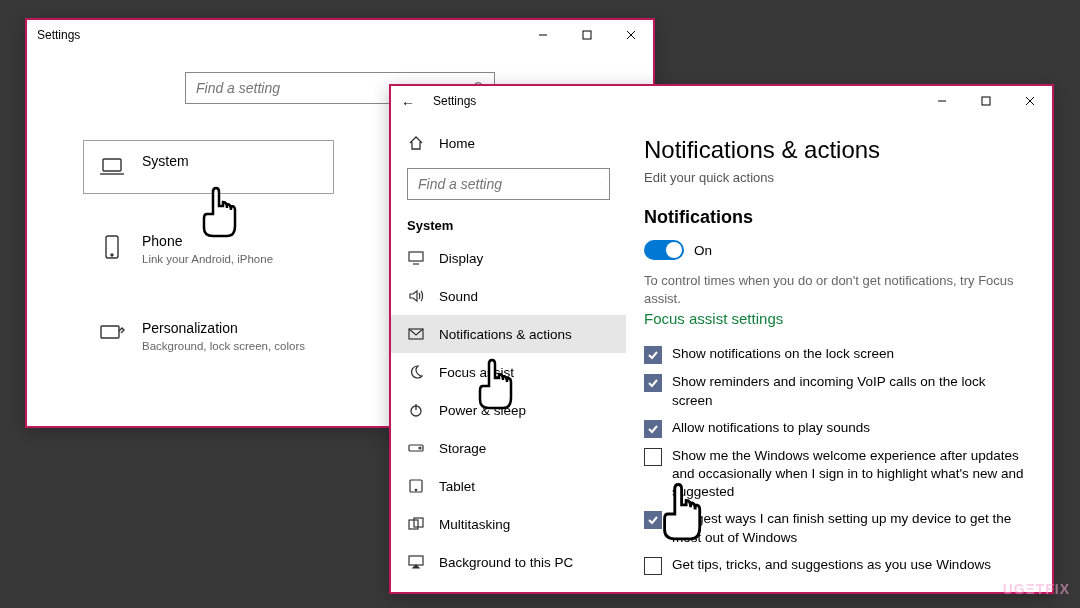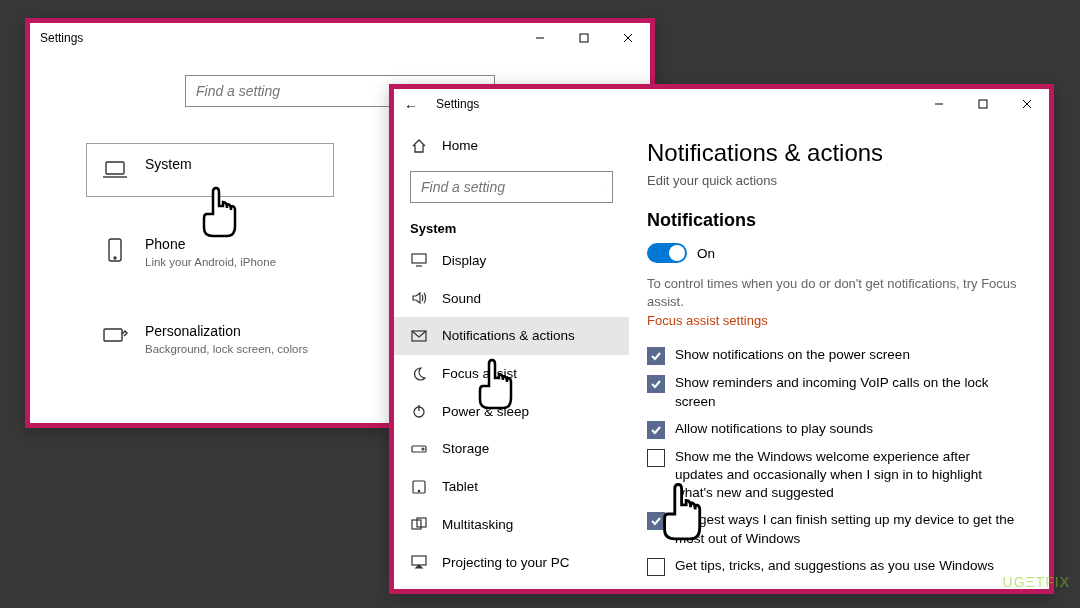--- a/index.html
+++ b/index.html
@@ -10,21 +10,21 @@
     height: 608px;
     position: relative;
     overflow: hidden;
   }
   svg { display: block; }
 
   
   .window {
     position: absolute;
     background: #fff;
-    border: 5px solid #be185d;
+    border: 2px solid #be185d;
     box-shadow: 0 4px 16px rgba(0,0,0,0.25);
   }
   .titlebar {
     display: flex;
     justify-content: space-between;
     align-items: center;
     height: 30px;
     font-size: 12px;
     color: #000;
   }
@@ -110,43 +110,43 @@
   .toggle-row { display:flex; align-items:center; gap:10px; margin-bottom:12px; }
   .toggle {
     width:40px; height:20px; border-radius:10px; background:#0078d4;
     position:relative;
   }
   .toggle::after {
     content:""; position:absolute; right:2px; top:2px;
     width:16px; height:16px; background:#fff; border-radius:50%;
   }
   .hint { font-size:13px; color:#666; line-height:1.4; margin-bottom:2px; }
-  .link { font-size:13px; color:#c2410c; margin-bottom:18px; display:block; }
+  .link { font-size:15px; color:#15803d; margin-bottom:18px; display:block; }
 
   .chk-row { display:flex; align-items:flex-start; gap:10px; margin-bottom:9px; }
   .chk {
     width:18px; height:18px; flex:none; margin-top:1px;
     border:1.5px solid #333;
     display:flex; align-items:center; justify-content:center;
   }
   .chk.checked { background:#5b6a8f; border-color:#5b6a8f; }
   .chk.checked svg { stroke:#fff; }
   .chk-label { font-size:13.5px; color:#000; line-height:1.35; }
 
   
   .cursor {
     position:absolute;
     pointer-events:none;
   }
 
   
   .watermark {
-    position:absolute; right:10px; bottom:18px;
+    position:absolute; right:10px; bottom:11px;
     font-size:14px; letter-spacing:1px;
-    color:#84cc16; opacity:.55; font-weight:400;
+    color:#f9a8d4; opacity:.55; font-weight:700;
   }
 </style>
 </head>
 <body>
 
 <div id="win-back" class="window">
   <div class="titlebar">
     <div class="left">
       <span>Settings</span>
     </div>
@@ -342,21 +342,21 @@
           </span>
         <span>Multitasking</span>
       </div>
       <div class="side-item">
         <span class="icon">
             <svg width="16" height="14" viewBox="0 0 16 14" fill="none" stroke="currentColor" stroke-width="1.2">
               <rect x="1" y="1" width="14" height="9"></rect>
               <path d="M8 10 L5 13 H11 Z" fill="currentColor"></path>
             </svg>
           </span>
-        <span>Projecting to your PC</span>
+        <span>Background to this PC</span>
       </div>
     </div>
 
     <div class="content">
       <h1>Notifications &amp; actions</h1>
       <div class="lead">Edit your quick actions</div>
 
       <h2>Notifications</h2>
       <div class="toggle-row">
         <div class="toggle"></div>
@@ -365,21 +365,21 @@
       <div class="hint">To control times when you do or don't get notifications, try Focus assist.</div>
       <span class="link">Focus assist settings</span>
 
       <div id="checks">
           <div class="chk-row">
             <div class="chk checked">
               <svg width="12" height="12" viewBox="0 0 12 12" fill="none" stroke-width="2">
                 <polyline points="2,6 5,9 10,3"></polyline>
               </svg>
             </div>
-            <div class="chk-label">Show notifications on the power screen</div>
+            <div class="chk-label">Show notifications on the lock screen</div>
           </div>
           <div class="chk-row">
             <div class="chk checked">
               <svg width="12" height="12" viewBox="0 0 12 12" fill="none" stroke-width="2">
                 <polyline points="2,6 5,9 10,3"></polyline>
               </svg>
             </div>
             <div class="chk-label">Show reminders and incoming VoIP calls on the lock screen</div>
           </div>
           <div class="chk-row">

